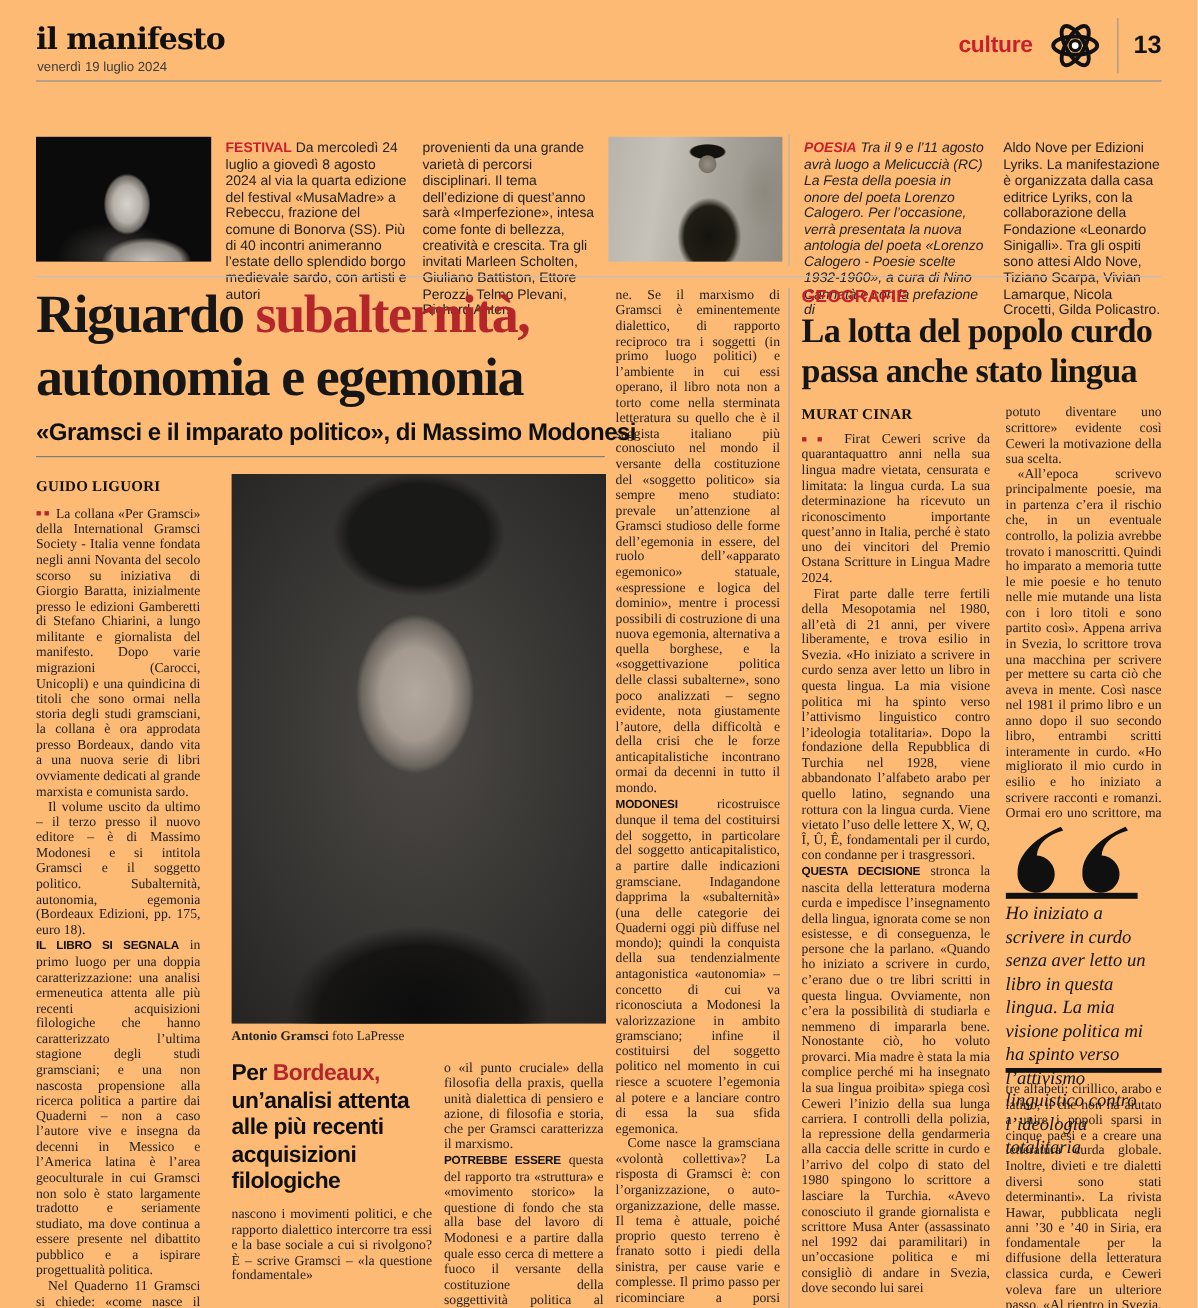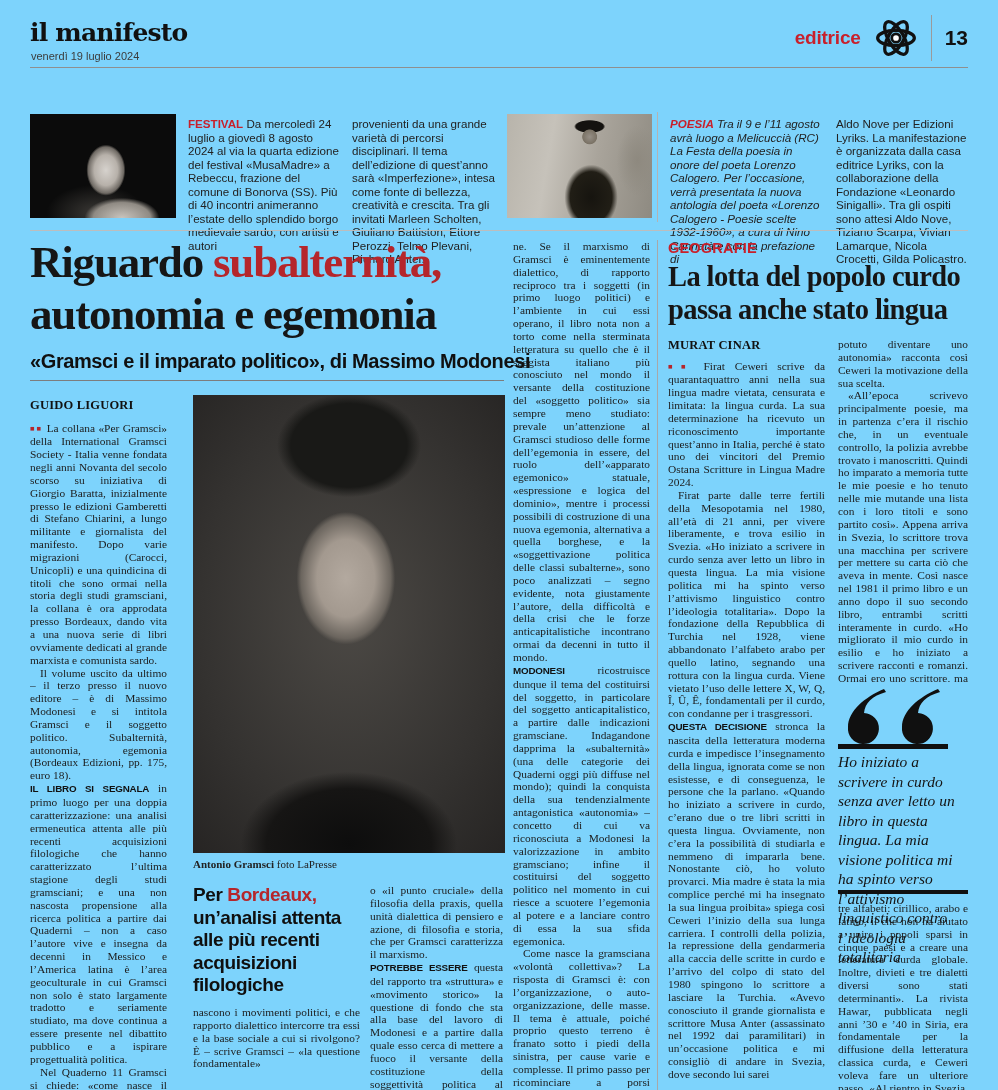--- a/index.html
+++ b/index.html
@@ -1,16 +1,16 @@
 <!DOCTYPE html>
 <html lang="it"><head>
 <meta charset="utf-8">
 <style>
   html,body{margin:0;padding:0;background:#e8e8e8;}
-  .page{position:relative;width:998px;height:1090px;background:#7dd3fc;margin:0 auto;
+  .page{position:relative;width:998px;height:1090px;background:#fdba74;margin:0 auto;
         font-family:"Liberation Serif",serif;color:#1c1c1c;overflow:hidden;}
   .abs{position:absolute;}
 
   
   .logo{left:30px;top:18px;font-family:"DejaVu Serif",serif;font-weight:700;font-size:25px;
         letter-spacing:-0.8px;color:#111;}
   .date{left:31px;top:50px;font-family:"Liberation Sans",sans-serif;font-size:11px;color:#3c3c3c;}
   .hdr-right{right:30px;top:14px;display:flex;align-items:center;gap:13px;height:48px;}
   .section{font-family:"Liberation Sans",sans-serif;font-weight:700;font-size:19px;
            letter-spacing:-0.2px;color:#c8202b;}
@@ -92,21 +92,21 @@
   .c-col2b{left:838px;top:902px;width:130px;height:188px;overflow:hidden;}
 </style>
 </head>
 <body>
 
 <div class="page">
 
   <div class="abs logo">il manifesto</div>
   <div class="abs date">venerdì 19 luglio 2024</div>
   <div class="abs hdr-right">
-    <span class="section">editrice</span>
+    <span class="section">culture</span>
     <span style="display:inline-flex;">
       <svg width="44" height="44" viewBox="0 0 48 48">
         <g fill="none" stroke="#111" stroke-width="3.6">
           <ellipse cx="24" cy="24" rx="20" ry="8.3"></ellipse>
           <ellipse cx="24" cy="24" rx="20" ry="8.3" transform="rotate(60 24 24)"></ellipse>
           <ellipse cx="24" cy="24" rx="20" ry="8.3" transform="rotate(120 24 24)"></ellipse>
         </g>
         <circle cx="24" cy="24" r="4.6" fill="#fff" stroke="#111" stroke-width="3"></circle>
       </svg>
     </span>
@@ -181,21 +181,21 @@
   <h2 class="abs c-headline" style="margin:0;">La lotta del popolo curdo passa anche stato lingua</h2>
   <div class="abs byline by-c">MURAT CINAR</div>
 
   <div class="abs bt c-col1">
     <p><span class="sqmark">■■</span> <span>Firat Ceweri scrive da quarantaquattro anni nella sua lingua madre vietata, censurata e limitata: la lingua curda. La sua determinazione ha ricevuto un riconoscimento importante quest’anno in Italia, perché è stato uno dei vincitori del Premio Ostana Scritture in Lingua Madre 2024.</span></p>
     <p class="ind">Firat parte dalle terre fertili della Mesopotamia nel 1980, all’età di 21 anni, per vivere liberamente, e trova esilio in Svezia. «Ho iniziato a scrivere in curdo senza aver letto un libro in questa lingua. La mia visione politica mi ha spinto verso l’attivismo linguistico contro l’ideologia totalitaria». Dopo la fondazione della Repubblica di Turchia nel 1928, viene abbandonato l’alfabeto arabo per quello latino, segnando una rottura con la lingua curda. Viene vietato l’uso delle lettere X, W, Q, Î, Û, Ê, fondamentali per il curdo, con condanne per i trasgressori.</p>
     <p><span class="lead">QUESTA DECISIONE</span> <span>stronca la nascita della letteratura moderna curda e impedisce l’insegnamento della lingua, ignorata come se non esistesse, e di conseguenza, le persone che la parlano. «Quando ho iniziato a scrivere in curdo, c’erano due o tre libri scritti in questa lingua. Ovviamente, non c’era la possibilità di studiarla e nemmeno di impararla bene. Nonostante ciò, ho voluto provarci. Mia madre è stata la mia complice perché mi ha insegnato la sua lingua proibita» spiega così Ceweri l’inizio della sua lunga carriera. I controlli della polizia, la repressione della gendarmeria alla caccia delle scritte in curdo e l’arrivo del colpo di stato del 1980 spingono lo scrittore a lasciare la Turchia. «Avevo conosciuto il grande giornalista e scrittore Musa Anter (assassinato nel 1992 dai paramilitari) in un’occasione politica e mi consigliò di andare in Svezia, dove secondo lui sarei</span></p>
   </div>
 
   <div class="abs bt c-col2a">
-    <p>potuto diventare uno autonomia» racconta così Ceweri la motivazione della sua scelta.</p>
+    <p>potuto diventare uno scrittore» evidente così Ceweri la motivazione della sua scelta.</p>
     <p class="ind">«All’epoca scrivevo principalmente poesie, ma in partenza c’era il rischio che, in un eventuale controllo, la polizia avrebbe trovato i manoscritti. Quindi ho imparato a memoria tutte le mie poesie e ho tenuto nelle mie mutande una lista con i loro titoli e sono partito così». Appena arriva in Svezia, lo scrittore trova una macchina per scrivere per mettere su carta ciò che aveva in mente. Così nasce nel 1981 il primo libro e un anno dopo il suo secondo libro, entrambi scritti interamente in curdo. «Ho migliorato il mio curdo in esilio e ho iniziato a scrivere racconti e romanzi. Ormai ero uno scrittore, ma il mio lavoro non era finito».</p>
 
   </div>
 
   <div class="abs quote-ic">
     <svg width="114" height="62" viewBox="0 0 114 62">
       <path d="M46 1 C27 9 10 23 10 39 a15.5 15.5 0 1 0 16 -14 c1 -10 8 -17 22 -21 Z" fill="#101010"></path>
       <path d="M100 1 C81 9 64 23 64 39 a15.5 15.5 0 1 0 16 -14 c1 -10 8 -17 22 -21 Z" fill="#101010"></path>
       <rect x="0" y="56" width="110" height="5" fill="#101010"></rect>
     </svg>

